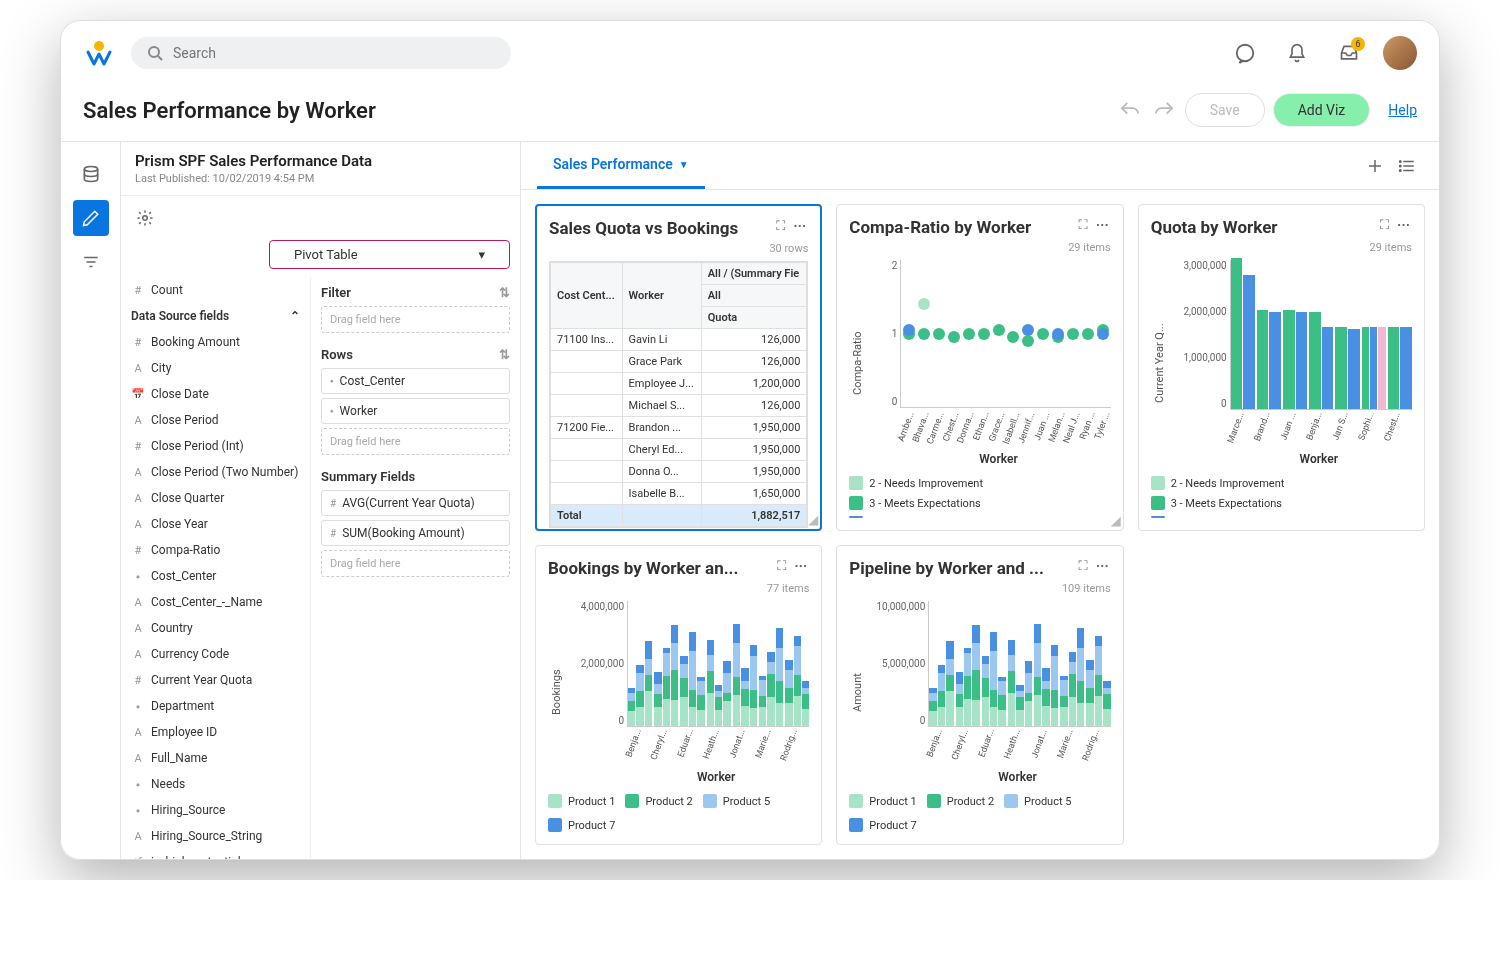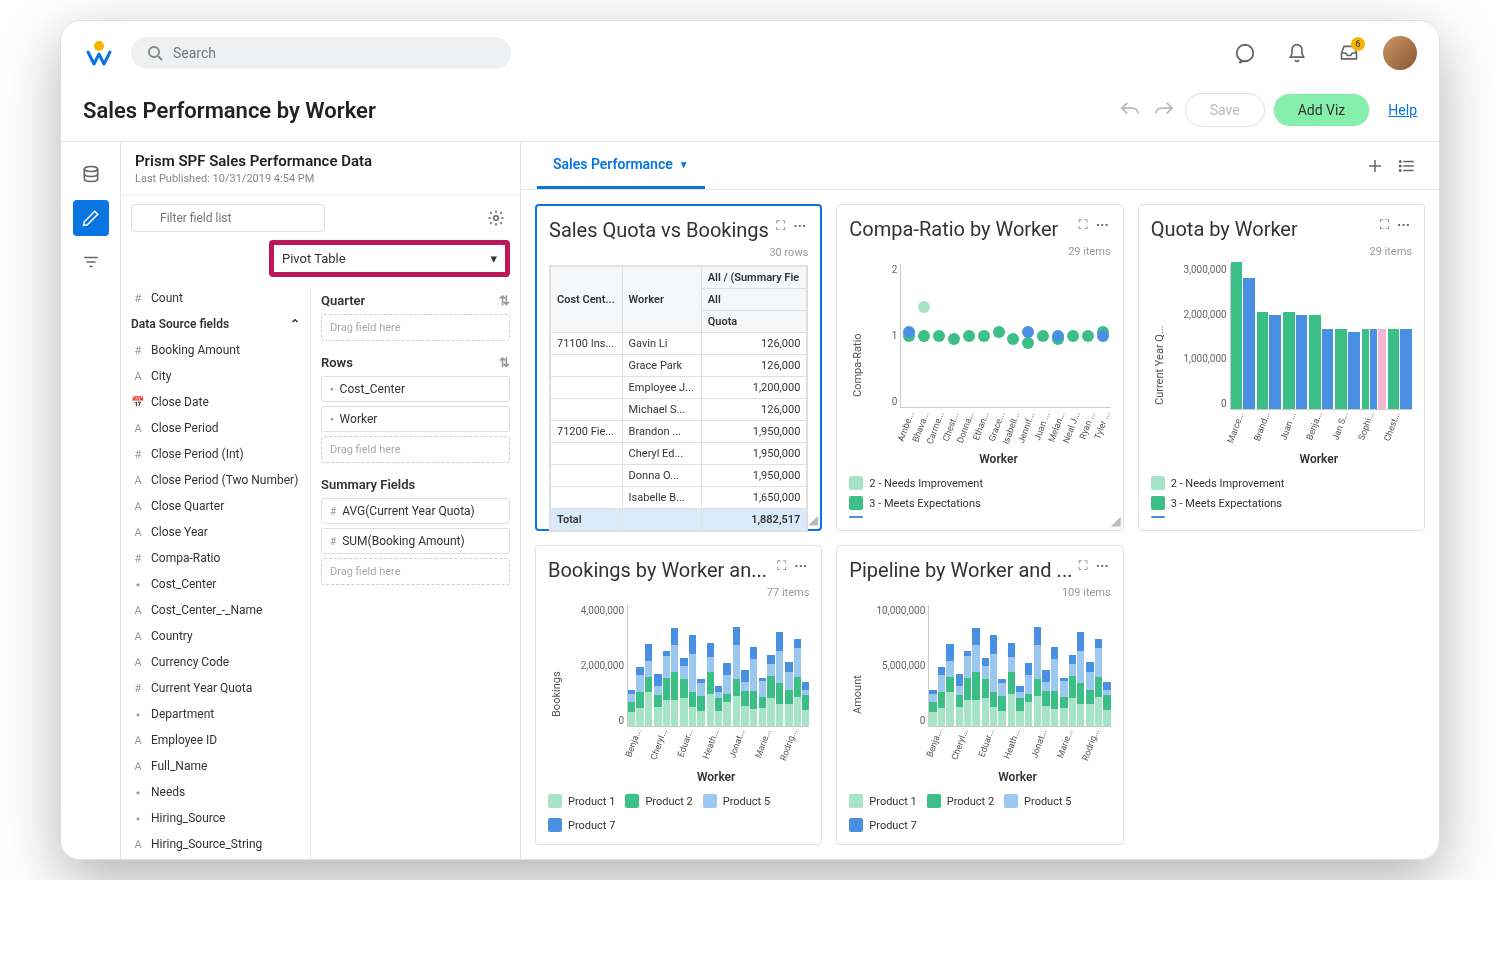--- a/index.html
+++ b/index.html
@@ -34,21 +34,21 @@
 
 .leftpanel{width:400px;border-right:1px solid #e5e5e5;display:flex;flex-direction:column;overflow:hidden}
 .ds-header{padding:10px 14px 10px;border-bottom:1px solid #eee}
 .ds-title{font-size:15px;font-weight:600;color:#222}
 .ds-sub{font-size:11px;color:#888;margin-top:2px}
 .filter-row{display:flex;gap:8px;padding:8px 10px;align-items:center}
 .filter-input{flex:1;border:1px solid #ddd;border-radius:4px;padding:6px 8px 6px 28px;font-size:12px;position:relative}
 .filter-input-wrap{position:relative;flex:1}
 .filter-input-wrap svg{position:absolute;left:7px;top:7px}
 .gear-btn{width:28px;height:28px;display:flex;align-items:center;justify-content:center;cursor:pointer;color:#666}
-.viz-select{flex:1.2;border:5px solid #be185d;border-radius:4px;padding:6px 8px;font-size:13px;display:flex;justify-content:space-between;align-items:center;cursor:pointer}
+.viz-select{flex:1.2;border:1px solid #be185d;border-radius:4px;padding:6px 24px;font-size:13px;display:flex;justify-content:space-between;align-items:center;cursor:pointer}
 
 .fields-cols{display:flex;flex:1;overflow:hidden}
 .fields-list{width:190px;border-right:1px solid #eee;overflow-y:auto;font-size:12px}
 .field-item{display:flex;align-items:center;gap:6px;padding:6px 10px;cursor:pointer;color:#333}
 .field-icon{width:14px;color:#999;font-size:11px;text-align:center}
 .section-head{display:flex;align-items:center;justify-content:space-between;padding:6px 10px;font-size:12px;font-weight:600;color:#333;cursor:pointer}
 
 .config-col{flex:1;padding:8px 10px;overflow-y:auto}
 .config-sec{margin-bottom:14px}
 .config-sec-head{display:flex;justify-content:space-between;align-items:center;font-size:13px;font-weight:600;margin-bottom:6px;color:#333}
@@ -60,21 +60,21 @@
 .canvas{flex:1;display:flex;flex-direction:column;overflow:hidden}
 .tabbar{display:flex;align-items:center;border-bottom:1px solid #e5e5e5;padding:0 16px}
 .tab{padding:14px 16px;font-size:14px;font-weight:600;color:#0875e1;border-bottom:3px solid #0875e1;display:flex;align-items:center;gap:6px;cursor:pointer}
 .tab-spacer{flex:1}
 .tab-action{width:32px;height:32px;display:flex;align-items:center;justify-content:center;cursor:pointer;color:#666}
 
 .cards{flex:1;overflow:auto;padding:14px;display:grid;grid-template-columns:repeat(3,1fr);gap:14px}
 .card{border:1px solid #e0e0e0;border-radius:4px;padding:12px;display:flex;flex-direction:column;min-height:300px;position:relative}
 .card.selected{border:2px solid #0875e1}
 .card-head{display:flex;align-items:start;margin-bottom:4px}
-.card-title{font-size:20px;font-weight:400;flex:1;white-space:nowrap;overflow:hidden;text-overflow:ellipsis}
+.card-title{font-size:17px;font-weight:700;flex:1;white-space:nowrap;overflow:hidden;text-overflow:ellipsis}
 .card-exp{cursor:pointer;color:#666;margin-left:6px}
 .card-menu{cursor:pointer;color:#666;margin-left:8px;font-weight:700;letter-spacing:2px}
 .card-sub{text-align:right;font-size:11px;color:#999;margin-bottom:6px}
 
 
 .pivot{border:1px solid #ddd;font-size:11px;flex:1}
 .pivot table{width:100%;border-collapse:collapse}
 .pivot th,.pivot td{border:1px solid #e0e0e0;padding:4px 6px;text-align:left;white-space:nowrap;overflow:hidden;text-overflow:ellipsis}
 .pivot th{background:#f5f7f9;font-weight:600}
 .pivot .num{text-align:right}
@@ -190,30 +190,23 @@
             <line x1="3" y1="3" x2="21" y2="3"></line>
             <line x1="6" y1="9" x2="18" y2="9"></line>
             <line x1="10" y1="15" x2="14" y2="15"></line>
           </svg>
         </div>
     </div>
 
     <div class="leftpanel">
       <div class="ds-header">
         <div class="ds-title">Prism SPF Sales Performance Data</div>
-        <div class="ds-sub">Last Published: 10/31/2019 4:54 PM</div>
+        <div class="ds-sub">Last Published: 10/02/2019 4:54 PM</div>
       </div>
       <div class="filter-row">
-        <div class="filter-input-wrap">
-          <svg width="14" height="14" viewBox="0 0 16 16" fill="none">
-              <circle cx="6" cy="6" r="4" stroke="#aaa" stroke-width="1.5"></circle>
-              <line x1="9" y1="9" x2="13" y2="13" stroke="#aaa" stroke-width="1.5"></line>
-            </svg>
-          <input class="filter-input" placeholder="Filter field list" style="">
-        </div>
         <div class="gear-btn">
             <svg width="18" height="18" viewBox="0 0 24 24" fill="none" stroke="#666" stroke-width="2">
               <circle cx="12" cy="12" r="3"></circle>
               <path d="M12 2v3M12 19v3M4.2 4.2l2.1 2.1M17.7 17.7l2.1 2.1M2 12h3M19 12h3M4.2 19.8l2.1-2.1M17.7 6.3l2.1-2.1"></path>
             </svg>
           </div>
       </div>
       <div class="filter-row" style="padding-top:0">
         <div style="width:130px"></div>
         <div class="viz-select">
@@ -316,21 +309,21 @@
               <div class="field-item">
                 <span class="field-icon">tf</span>
                 <span>is_high_potential</span>
               </div>
             </div>
         </div>
 
         <div class="config-col">
           <div class="config-sec">
             <div class="config-sec-head">
-                <span>Quarter</span>
+                <span>Filter</span>
                 <span style="cursor:pointer;color:#999">⇅</span>
               </div>
             <div class="dropzone">Drag field here</div>
           </div>
           <div class="config-sec">
             <div class="config-sec-head">
                 <span>Rows</span>
                 <span style="cursor:pointer;color:#999">⇅</span>
               </div>
             <div class="chip">

